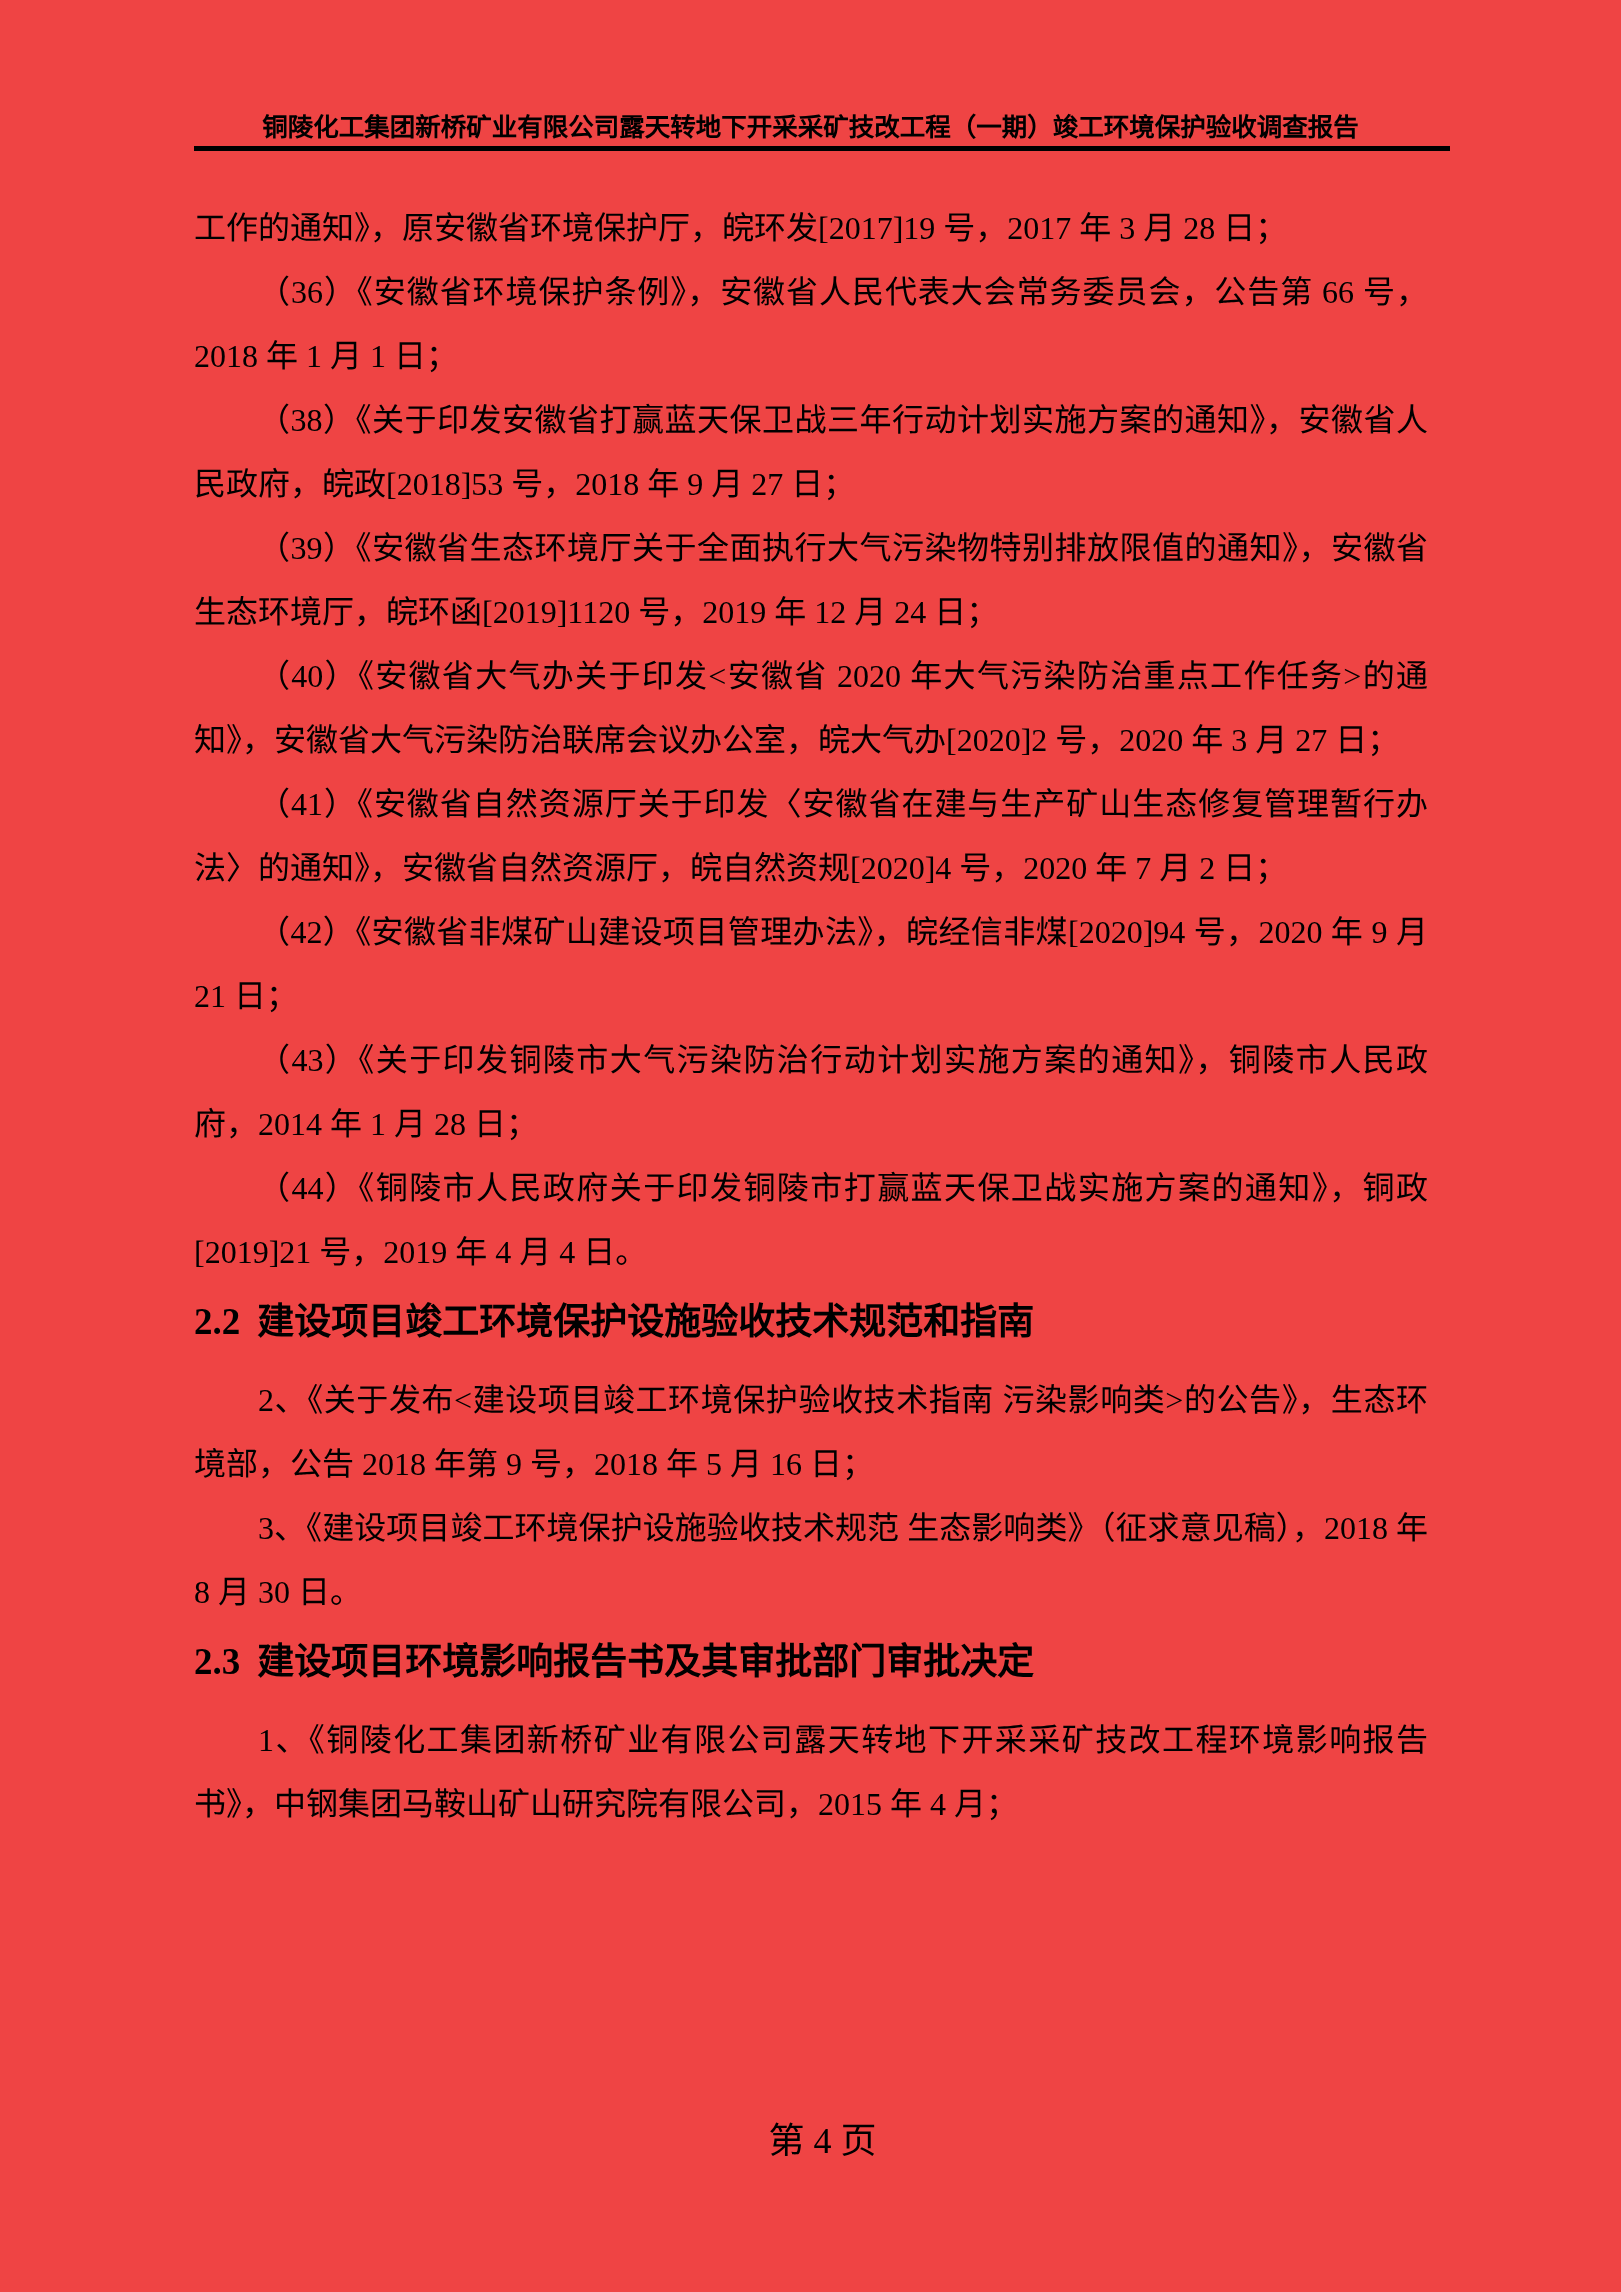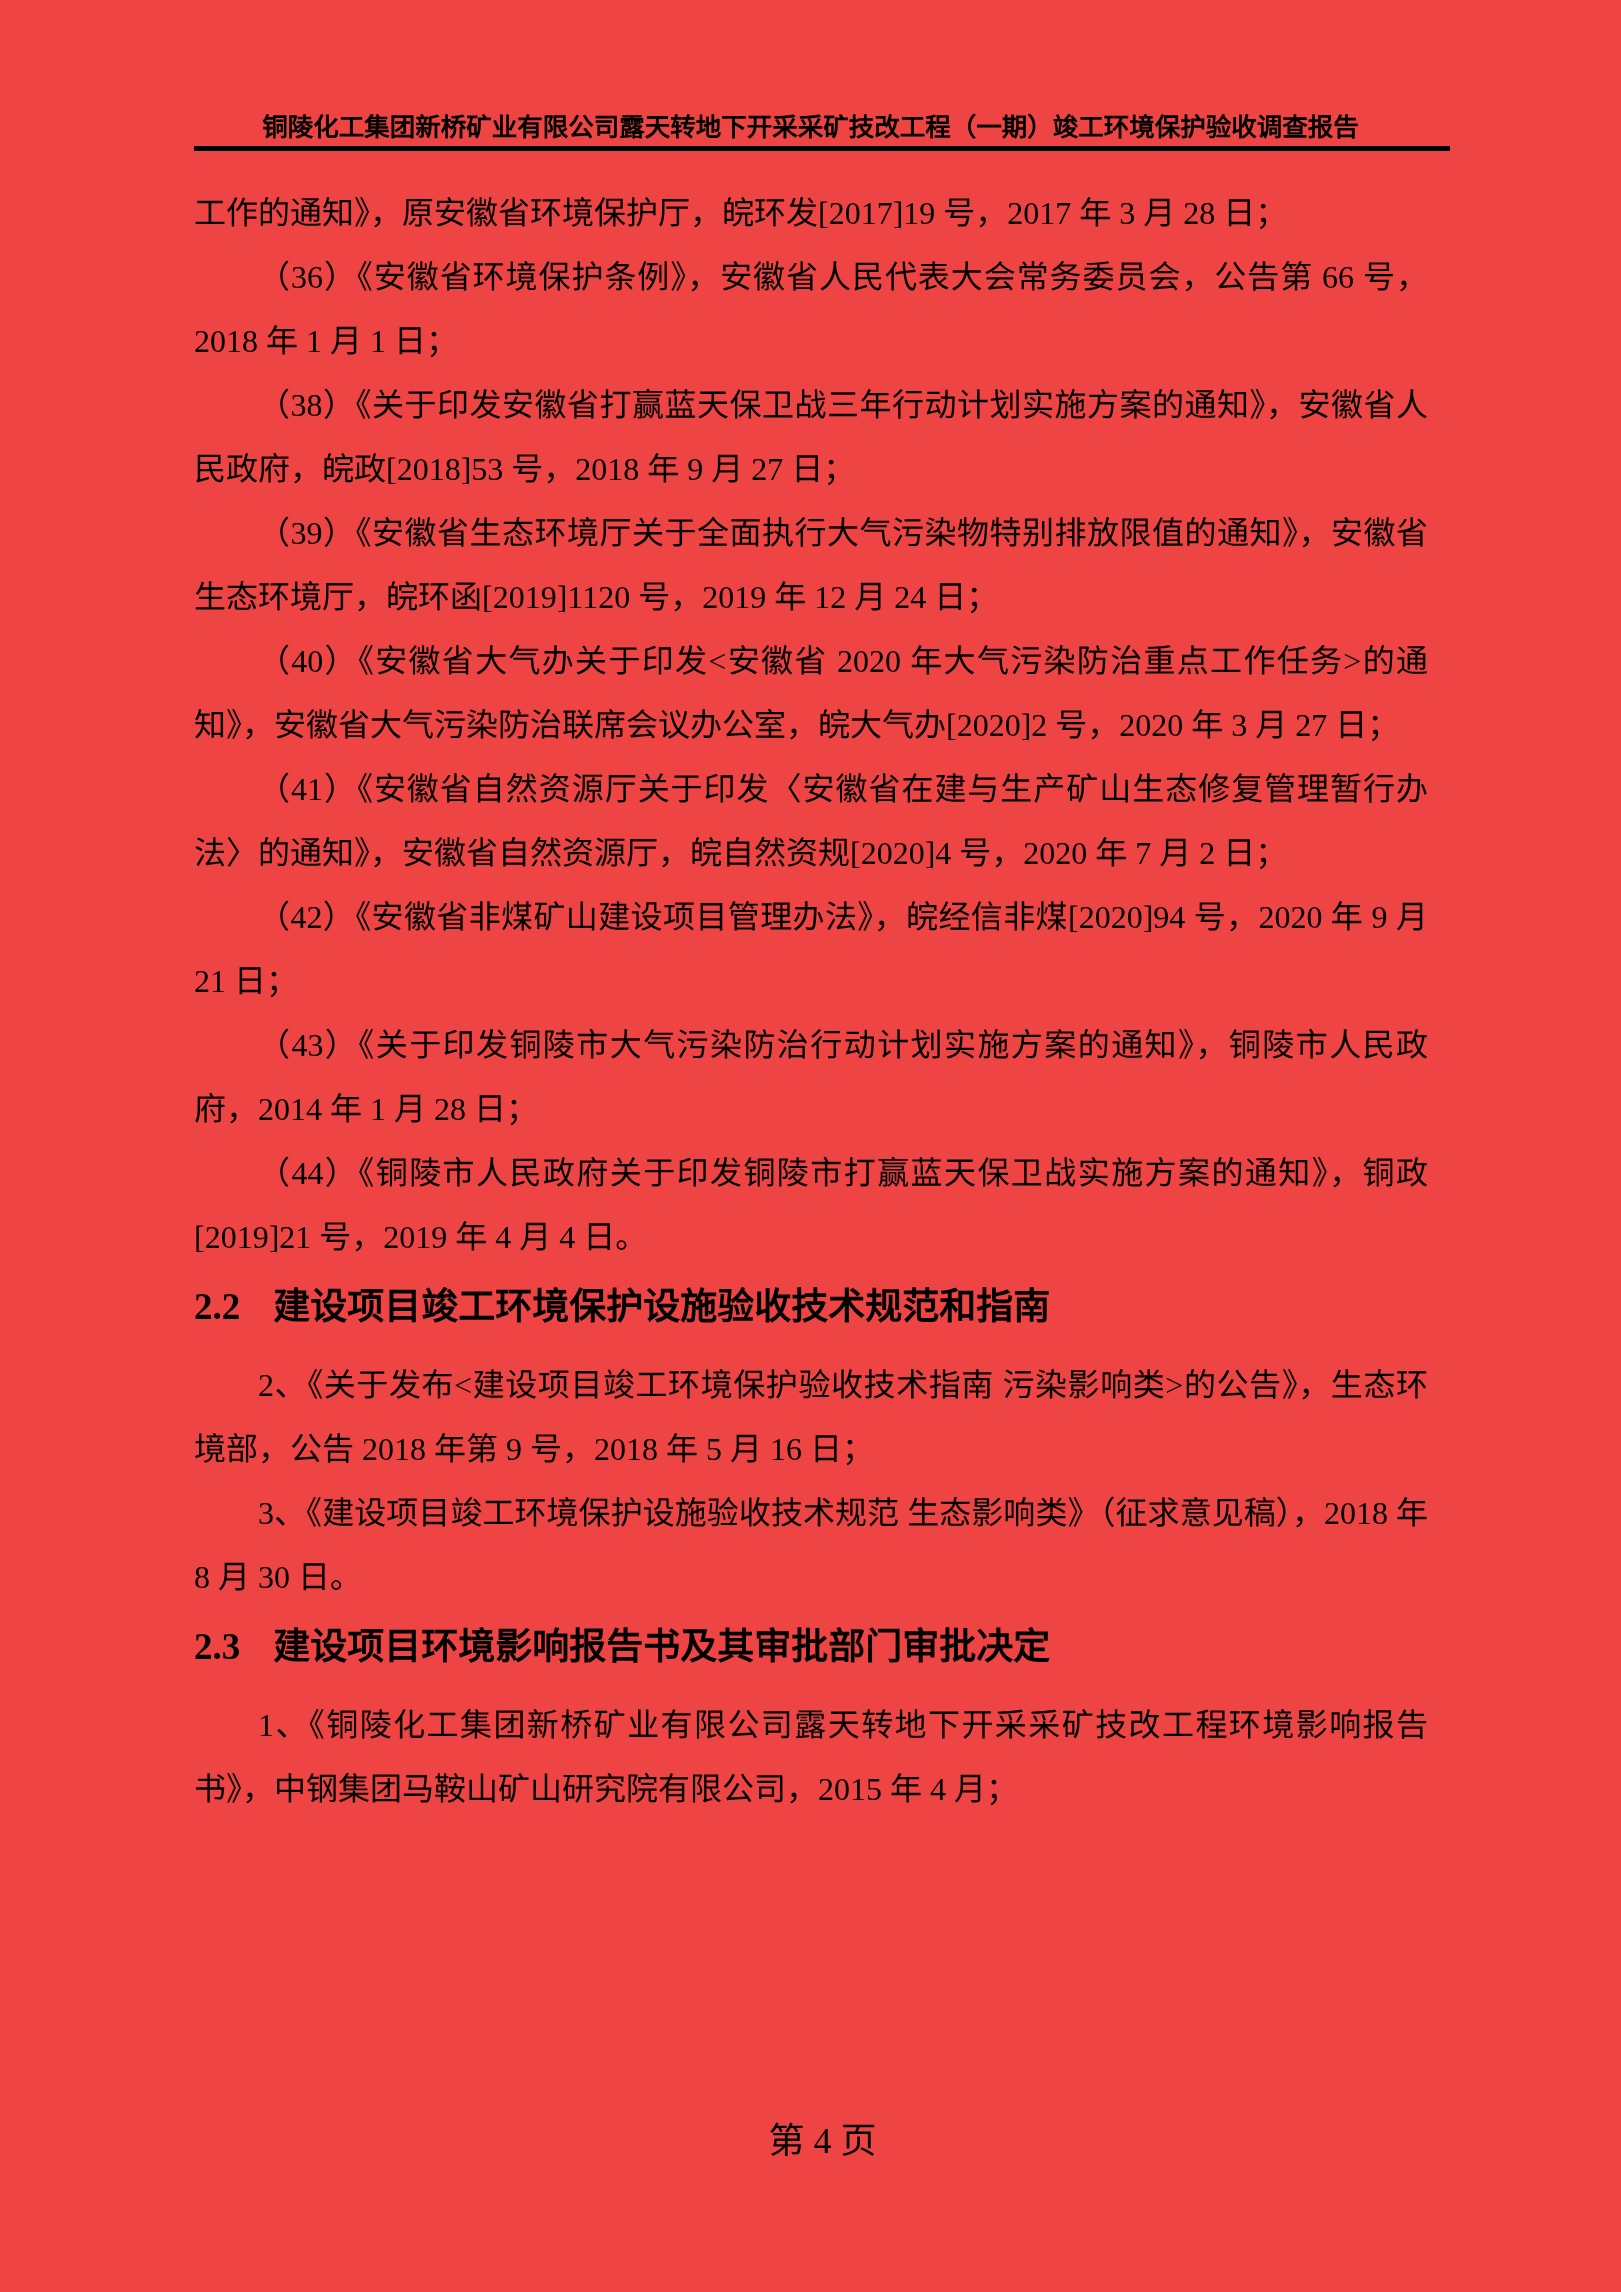--- a/index.html
+++ b/index.html
@@ -17,37 +17,37 @@
     font-size:25.5px; font-weight:bold;
     line-height:35px;
     white-space:nowrap;
   }
   .header-rule {
     position:absolute; top:146px; left:194px;
     width:1256px; height:4.9px;
     background:#000000;
   }
   .content {
-    position:absolute; top:181px; left:194px;
+    position:absolute; top:196px; left:194px;
     width:1234px;
     font-size:32px;
     line-height:64px;
     text-align:justify;
     text-justify:inter-ideograph;
   }
   .content p { margin:0; padding:0; text-indent:2em; }
   .content p.continuation { text-indent:0; }
   .content h2 {
     margin:0 0 7.8px 0; padding:0;
     font-size:37px; font-weight:bold;
     line-height:76px;
     text-align:left; text-indent:0;
     white-space:nowrap;
   }
-  .content h2 .sec-num { margin-right:33px; }
+  .content h2 .sec-num { margin-right:17px; }
   .doc-footer {
     position:absolute; top:2117px; left:12px; width:100%;
     text-align:center;
     font-size:36px; line-height:49px;
   }
 </style>
 </head>
 <body>
 
 <div class="page">

